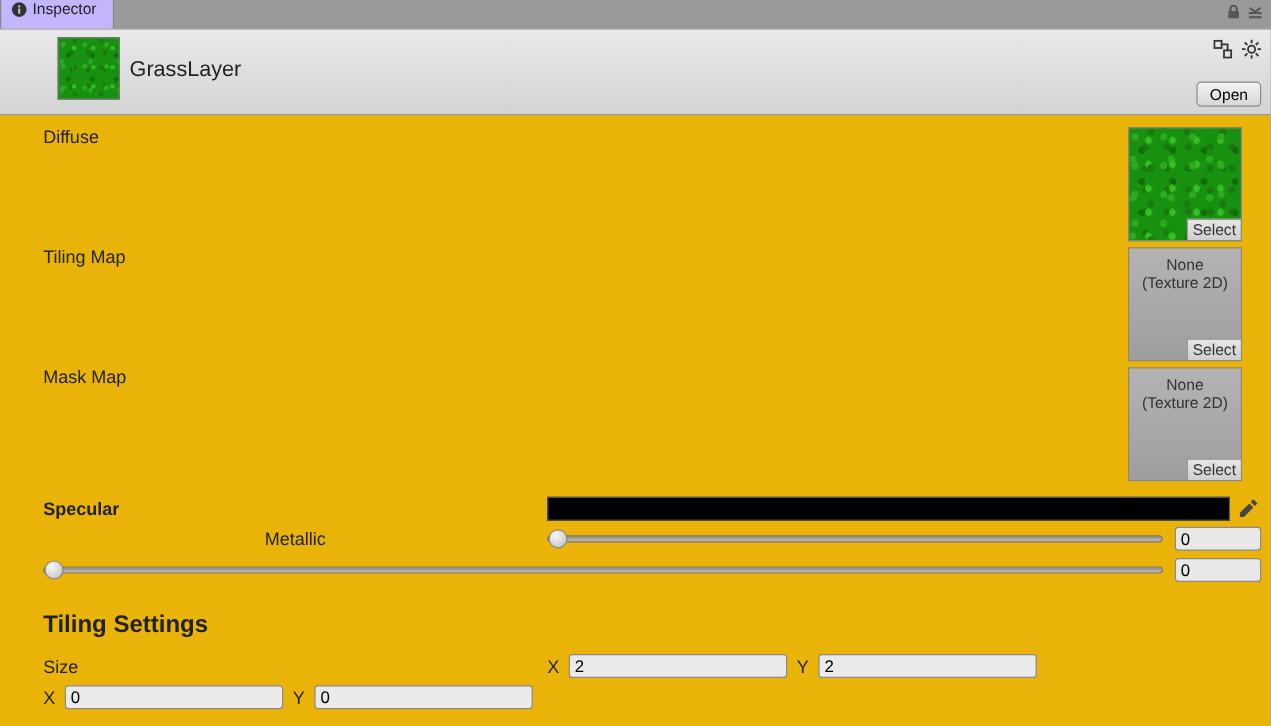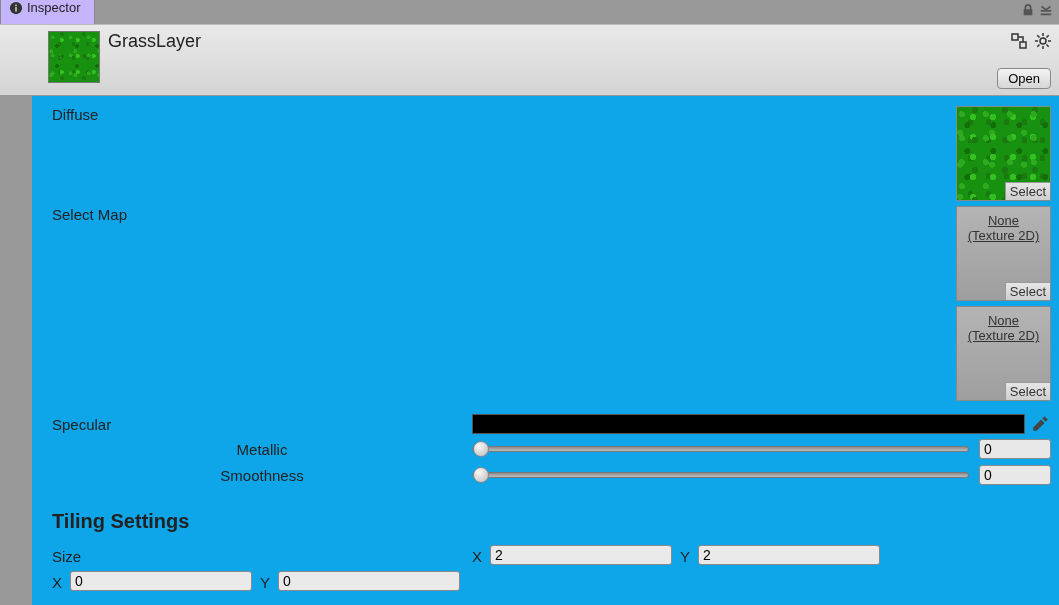--- a/index.html
+++ b/index.html
@@ -45,21 +45,21 @@
   .header {
     background: linear-gradient(#e9e9e9, #d4d4d4);
     border-top: 1px solid #bbb;
     border-bottom: 1px solid #999;
     padding: 6px 8px 6px 8px;
     position: relative;
     height: 72px;
   }
   .header-row {
     display: flex;
-    align-items: flex-start;
+    align-items: center;
     gap: 8px;
     padding-left: 40px;
   }
   .grass-thumb {
     width: 52px; height: 52px;
     background:
       radial-gradient(circle at 20% 30%, #2eaa1f 0 2px, transparent 2px),
       radial-gradient(circle at 60% 10%, #1a7a0f 0 2px, transparent 2px),
       radial-gradient(circle at 80% 50%, #33c020 0 2px, transparent 2px),
       radial-gradient(circle at 40% 70%, #136e0a 0 2px, transparent 2px),
@@ -89,50 +89,48 @@
   }
   .btn {
     background: linear-gradient(#f3f3f3, #d6d6d6);
     border: 1px solid #8a8a8a;
     border-radius: 4px;
     padding: 2px 10px;
     font-size: 13px;
     cursor: pointer;
   }
   .body {
-    background: #0ea5e9;
-    padding: 10px 8px 14px 20px;
-    margin-left: 32px;
+    background: #eab308;
+    padding: 10px 8px 14px 36px;
   }
   .prop-row {
     display: flex;
     margin-bottom: 2px;
     position: relative;
   }
   .prop-label {
     width: 420px;
     font-size: 15px;
   }
   .tex-row { height: 98px; }
   .tex-slot {
     position: absolute;
-    right: 0;
+    right: 16px;
     top: 0;
     width: 95px;
     height: 95px;
     border: 1px solid #888;
     background: linear-gradient(#b4b4b4, #9e9e9e);
     display: flex;
     flex-direction: column;
     align-items: center;
     justify-content: flex-start;
     font-size: 13px;
     color: #333;
     text-align: left;
-    text-decoration: underline;
   }
   .tex-slot.grass {
     background:
       radial-gradient(circle at 20% 30%, #2eaa1f 0 3px, transparent 3px),
       radial-gradient(circle at 60% 10%, #1a7a0f 0 3px, transparent 3px),
       radial-gradient(circle at 80% 50%, #33c020 0 3px, transparent 3px),
       radial-gradient(circle at 40% 70%, #136e0a 0 3px, transparent 3px),
       radial-gradient(circle at 10% 80%, #2eaa1f 0 3px, transparent 3px),
       radial-gradient(circle at 75% 85%, #1a7a0f 0 3px, transparent 3px),
       #189010;
@@ -148,20 +146,21 @@
     border-left: 1px solid #999;
     font-size: 13px;
     padding: 1px 4px;
     cursor: pointer;
   }
   .color-row {
     display: flex;
     align-items: center;
     height: 24px;
     margin-top: 8px;
+    font-weight: bold;
   }
   .color-row .prop-label { width: 420px; }
   .color-swatch {
     flex: 1;
     height: 20px;
     background: #000;
     border: 1px solid #555;
   }
   .eyedrop {
     width: 22px;
@@ -296,29 +295,30 @@
 <div class="body">
 
   <div class="prop-row tex-row">
     <div class="prop-label">Diffuse</div>
     <div class="tex-slot grass">
       <div class="select-btn">Select</div>
     </div>
   </div>
 
   <div class="prop-row tex-row">
-    <div class="prop-label">Select Map</div>
+    <div class="prop-label">Tiling Map</div>
     <div class="tex-slot">
       <div class="none-line1">None</div>
       <div>(Texture 2D)</div>
       <div class="select-btn">Select</div>
     </div>
   </div>
 
   <div class="prop-row tex-row">
+    <div class="prop-label">Mask Map</div>
     <div class="tex-slot">
       <div class="none-line1">None</div>
       <div>(Texture 2D)</div>
       <div class="select-btn">Select</div>
     </div>
   </div>
 
   <div class="color-row">
     <div class="prop-label">Specular</div>
     <div class="color-swatch"></div>
@@ -331,21 +331,20 @@
 
   <div class="slider-row">
     <div class="prop-label">Metallic</div>
     <div class="slider-track">
       <div class="slider-thumb"></div>
     </div>
     <input class="num-input" value="0" style="">
   </div>
 
   <div class="slider-row">
-    <div class="prop-label">Smoothness</div>
     <div class="slider-track">
       <div class="slider-thumb"></div>
     </div>
     <input class="num-input" value="0" style="">
   </div>
 
   <div class="section-header">Tiling Settings</div>
 
   <div class="vec-row">
     <div class="prop-label">Size</div>

